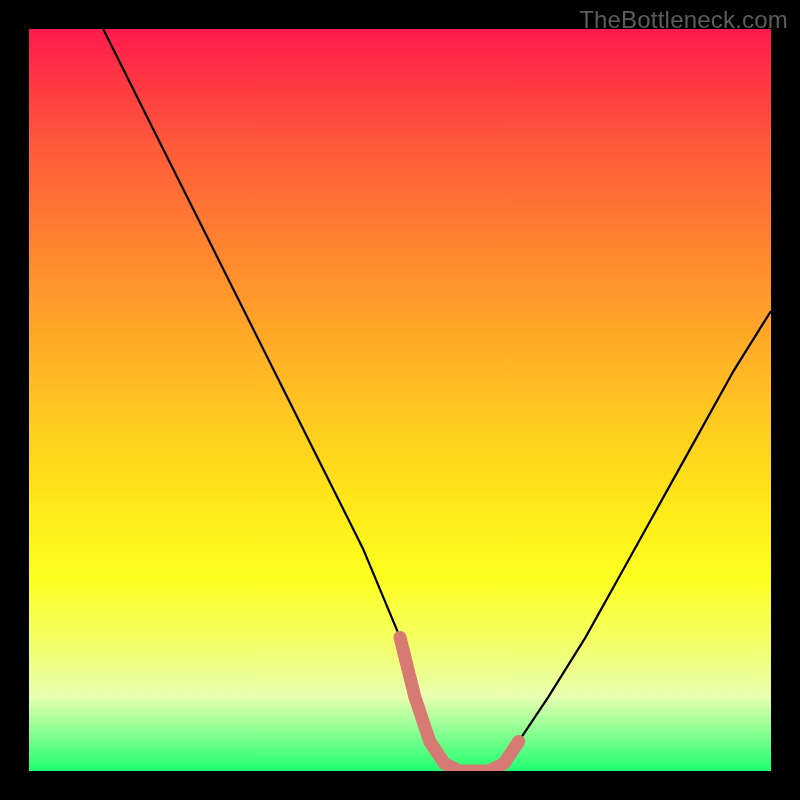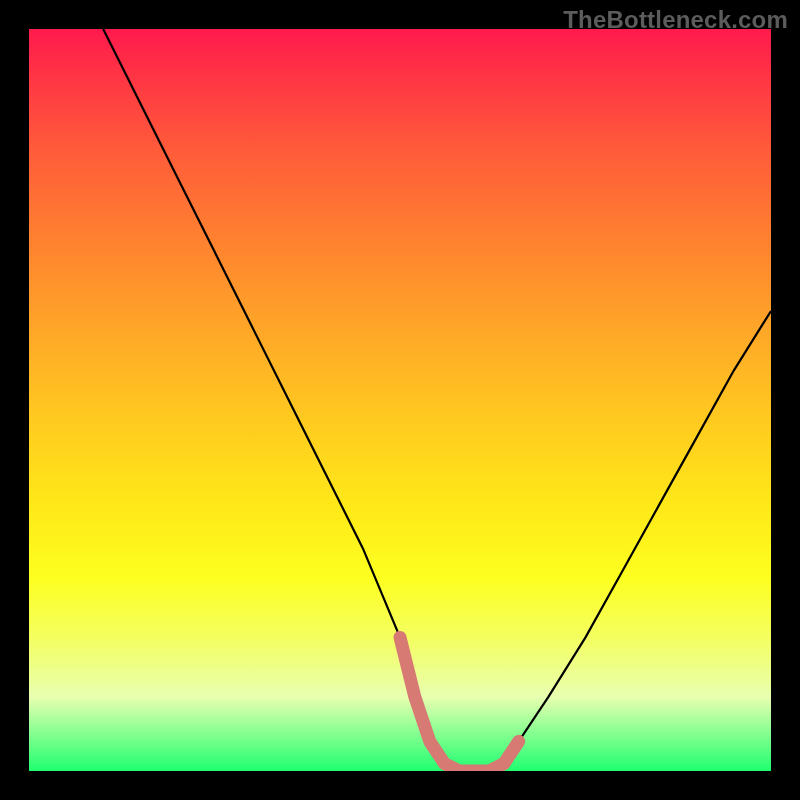--- a/index.html
+++ b/index.html
@@ -30,21 +30,21 @@
       #e8ffb0 90%,
       #20ff70 100%
     );
   }
   .watermark {
     position: absolute;
     top: 6px;
     right: 12px;
     color: #5c5c5c;
     font-size: 24px;
-    font-weight: 700;
+    font-weight: 400;
     letter-spacing: 0.2px;
   }
   svg.curve {
     position: absolute;
     left: 0;
     top: 0;
     width: 742px;
     height: 742px;
   }
 </style>

